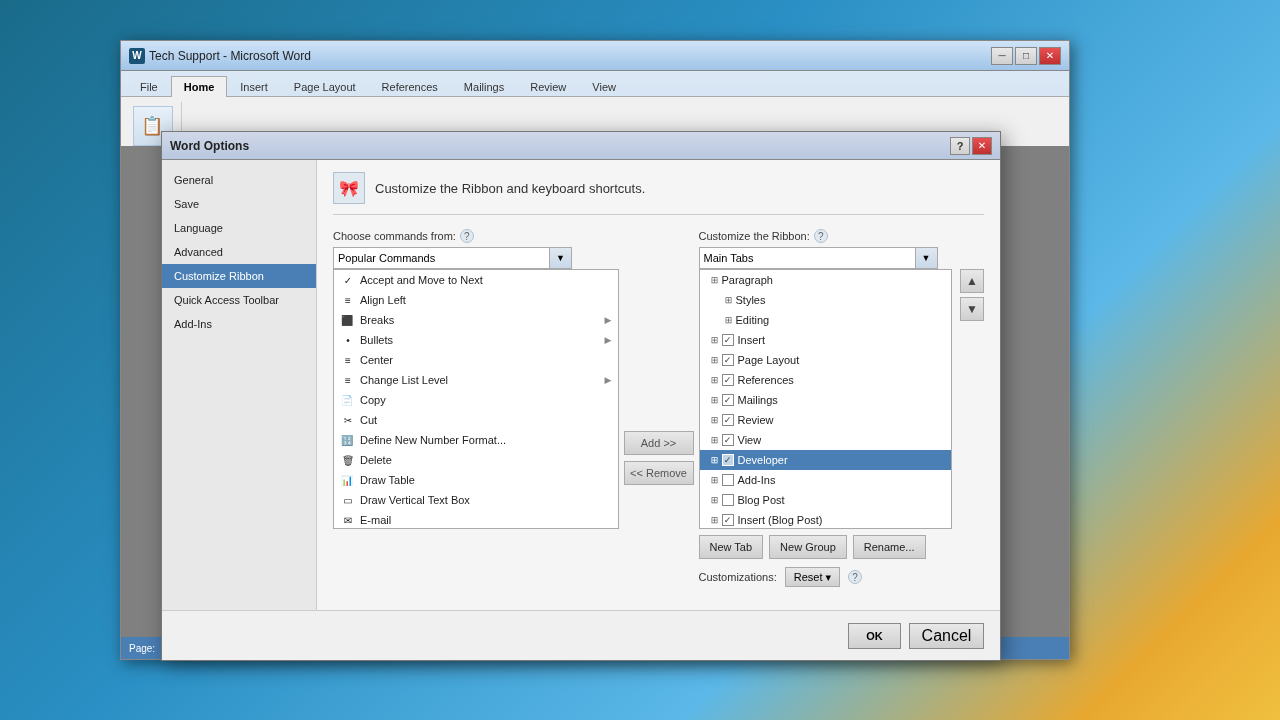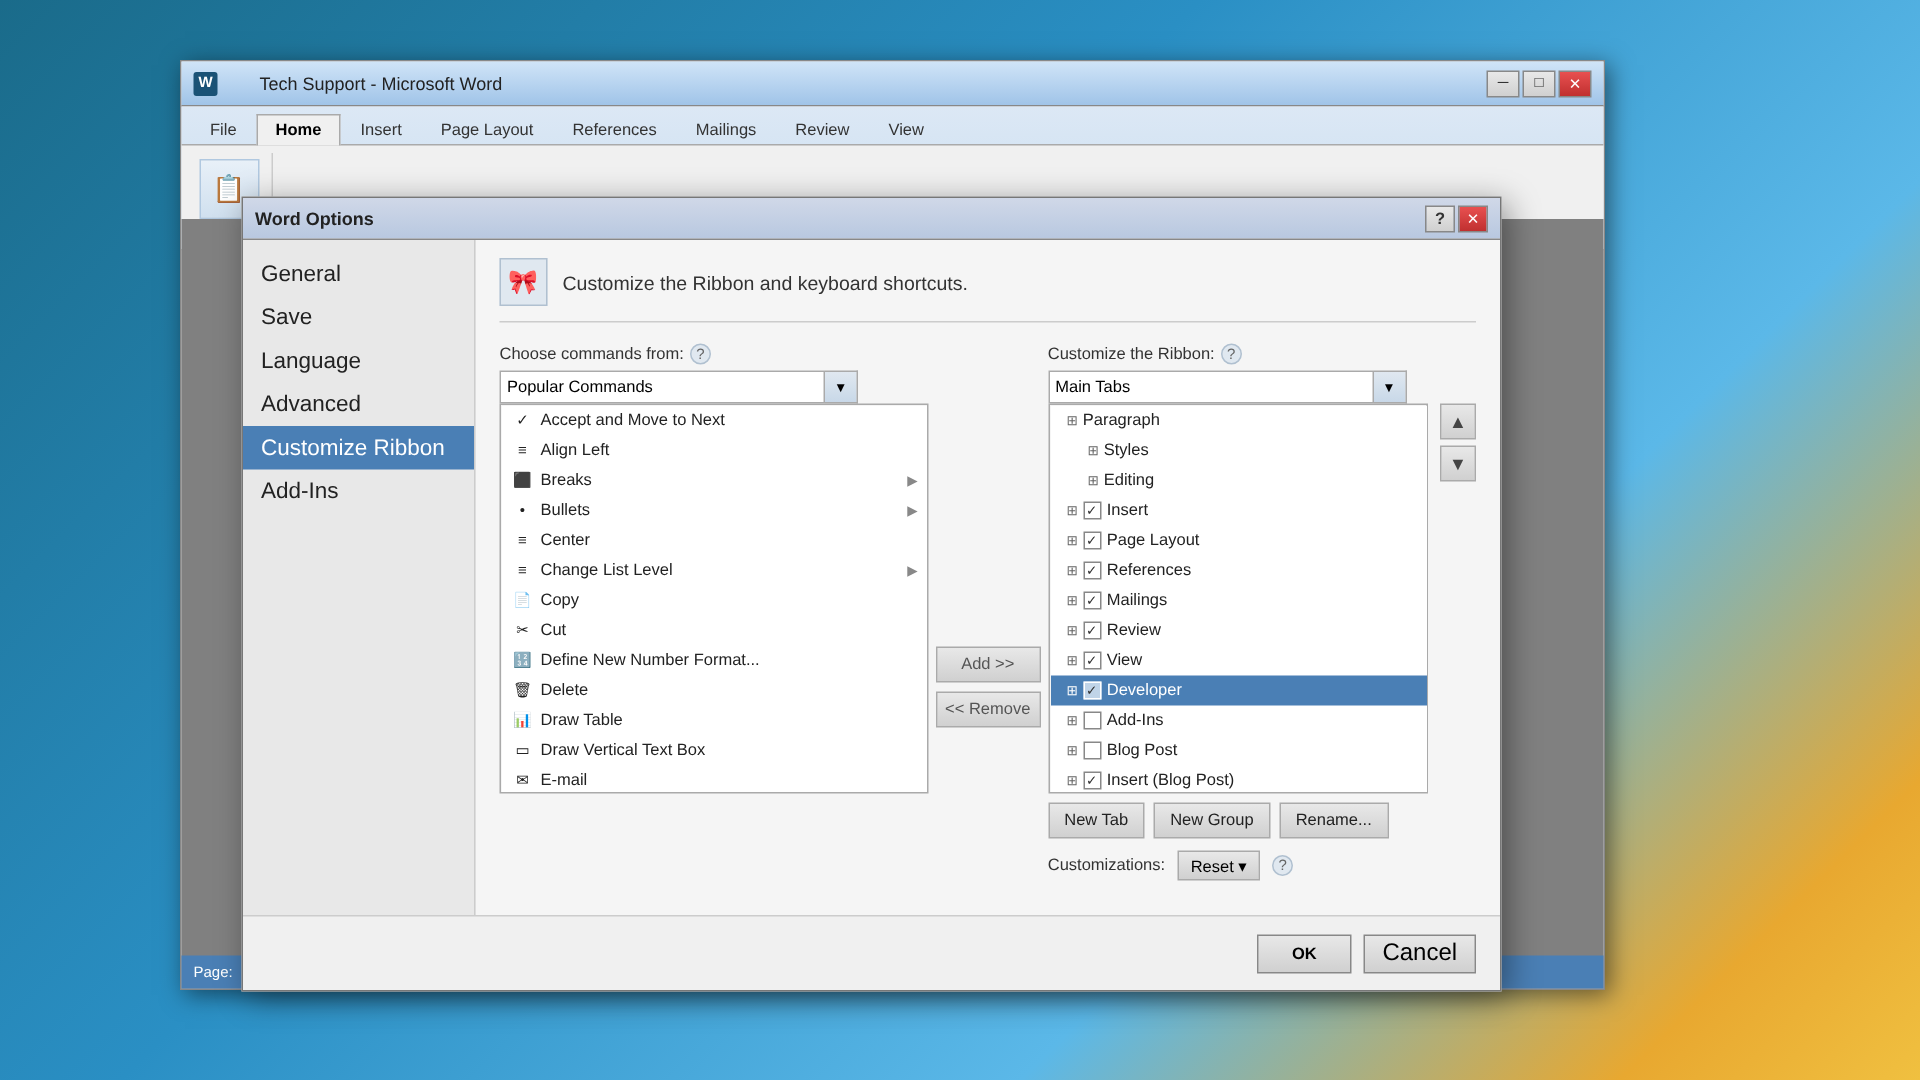--- a/index.html
+++ b/index.html
@@ -55,21 +55,20 @@
       font-weight: bold;
       display: flex;
       align-items: center;
       justify-content: center;
       border-radius: 2px;
     }
     .title-bar-title {
       font-size: 12px;
       color: #222;
       font-weight: normal;
-      margin-left: 24px;
     }
     .title-bar-controls {
       display: flex;
       gap: 2px;
     }
     .title-btn {
       width: 22px;
       height: 18px;
       border: 1px solid #888;
       background: linear-gradient(to bottom, #e8e8e8, #d0d0d0);
@@ -207,21 +206,21 @@
 
     
     .sidebar {
       width: 155px;
       background: #e8e8e8;
       border-right: 1px solid #ccc;
       padding: 8px 0;
     }
     .sidebar-item {
       padding: 6px 12px;
-      font-size: 15px;
+      font-size: 11px;
       color: #222;
       cursor: pointer;
     }
     .sidebar-item.active {
       background: #4a7fb5;
       color: white;
     }
 
     
     .dialog-main {
@@ -492,21 +491,21 @@
       height: 50px;
       border-top: 1px solid #ccc;
       background: #f0f0f0;
       display: flex;
       align-items: center;
       justify-content: flex-end;
       padding: 0 16px;
       gap: 8px;
     }
     .ok-btn {
-      width: 63px;
+      width: 53px;
       height: 26px;
       background: linear-gradient(to bottom, #e8e8e8, #d0d0d0);
       border: 1px solid #888;
       font-size: 11px;
       cursor: pointer;
       display: flex;
       align-items: center;
       justify-content: center;
       font-weight: bold;
     }
@@ -638,20 +637,21 @@
       </div>
 
       <div class="dialog-body">
 
         <div class="sidebar">
           <div class="sidebar-item">General</div>
           <div class="sidebar-item">Save</div>
           <div class="sidebar-item">Language</div>
           <div class="sidebar-item">Advanced</div>
           <div class="sidebar-item active">Customize Ribbon</div>
+          <div class="sidebar-item">Quick Access Toolbar</div>
           <div class="sidebar-item">Add-Ins</div>
         </div>
 
         <div class="dialog-main">
 
           <div class="dialog-header">
             <div class="dialog-header-icon">🎀</div>
             <span class="dialog-header-text">Customize the Ribbon and keyboard shortcuts.</span>
           </div>
 

